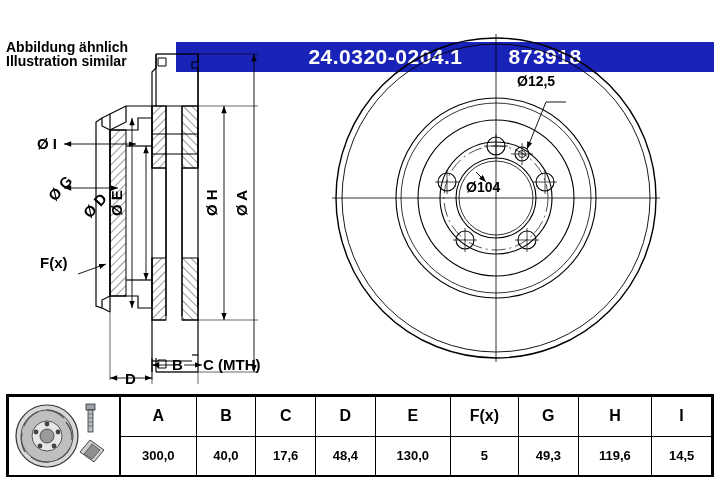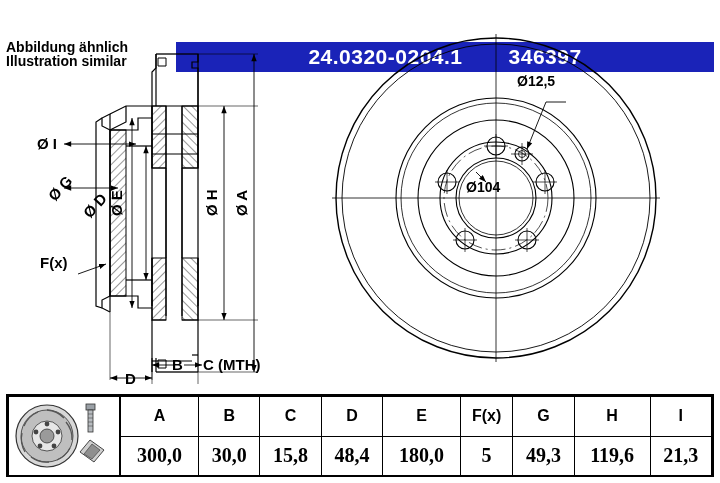--- a/index.html
+++ b/index.html
@@ -16,32 +16,32 @@
 
   
   .frame{position:absolute;left:6px;top:6px;width:708px;height:380px;}
 
   
   .tbl{position:absolute;left:6px;top:394px;width:708px;height:83px;border:2px solid #000;box-sizing:border-box;}
   .tbl table{border-collapse:collapse;width:100%;height:100%;font-size:15px;}
   .tbl td,.tbl th{border:1px solid #000;text-align:center;vertical-align:middle;font-weight:bold;}
   .tbl .iconcell{width:108px;border-right:2px solid #000;}
   .tbl .hdrow td{height:33px;font-size:16px;}
-  .tbl .valrow td{height:33px;font-size:20px;font-family:Liberation Serif, serif;}
+  .tbl .valrow td{height:33px;font-size:13px;}
 
   svg{display:block;}
 </style>
 </head>
 <body>
 
 <div class="page">
 
   <div class="hdr">
     <span class="part">24.0320-0204.1</span>
-    <span class="ref">346397</span>
+    <span class="ref">873918</span>
   </div>
 
   <div class="illus">
     <div>Abbildung ähnlich</div>
     <div>Illustration similar</div>
   </div>
 
   <div class="frame">
     <svg width="708" height="380" viewBox="0 0 708 380">
       <defs>
@@ -284,26 +284,26 @@
         <td>C</td>
         <td>D</td>
         <td>E</td>
         <td>F(x)</td>
         <td>G</td>
         <td>H</td>
         <td>I</td>
       </tr>
       <tr class="valrow">
         <td>300,0</td>
-        <td>30,0</td>
-        <td>15,8</td>
+        <td>40,0</td>
+        <td>17,6</td>
         <td>48,4</td>
-        <td>180,0</td>
+        <td>130,0</td>
         <td>5</td>
         <td>49,3</td>
         <td>119,6</td>
-        <td>21,3</td>
+        <td>14,5</td>
       </tr>
     </tbody>
       </table>
   </div>
 
 </div>
 
 </body></html>

